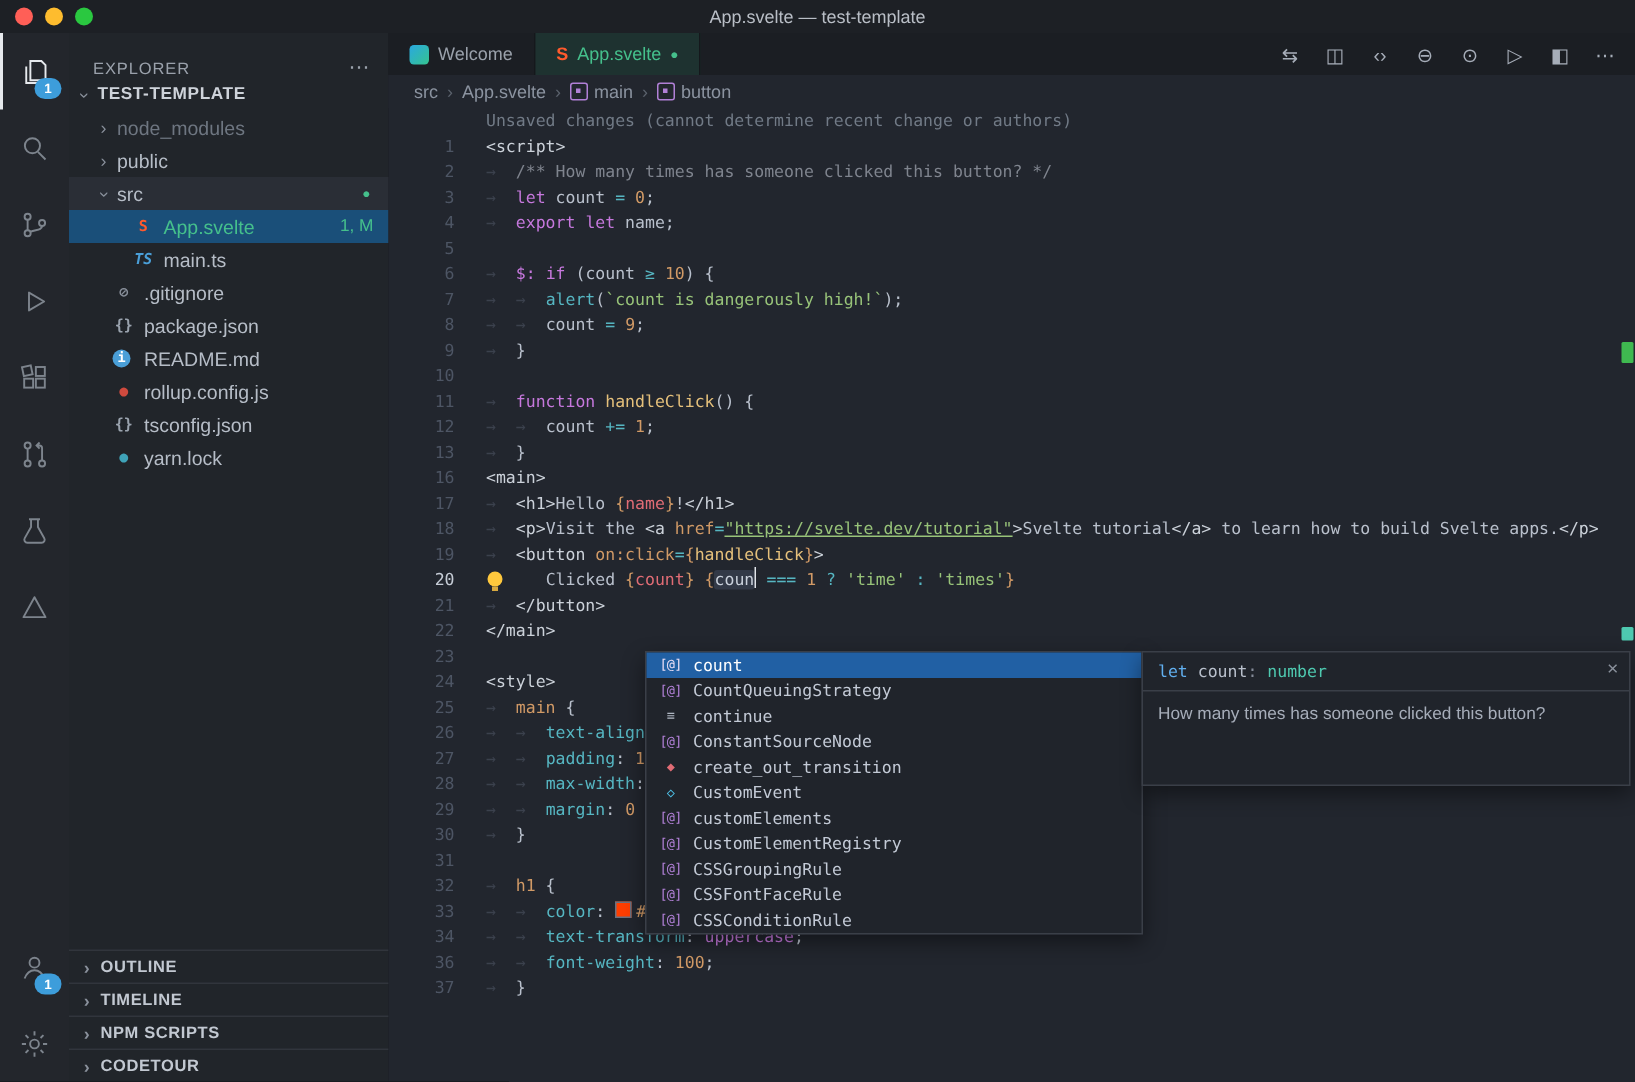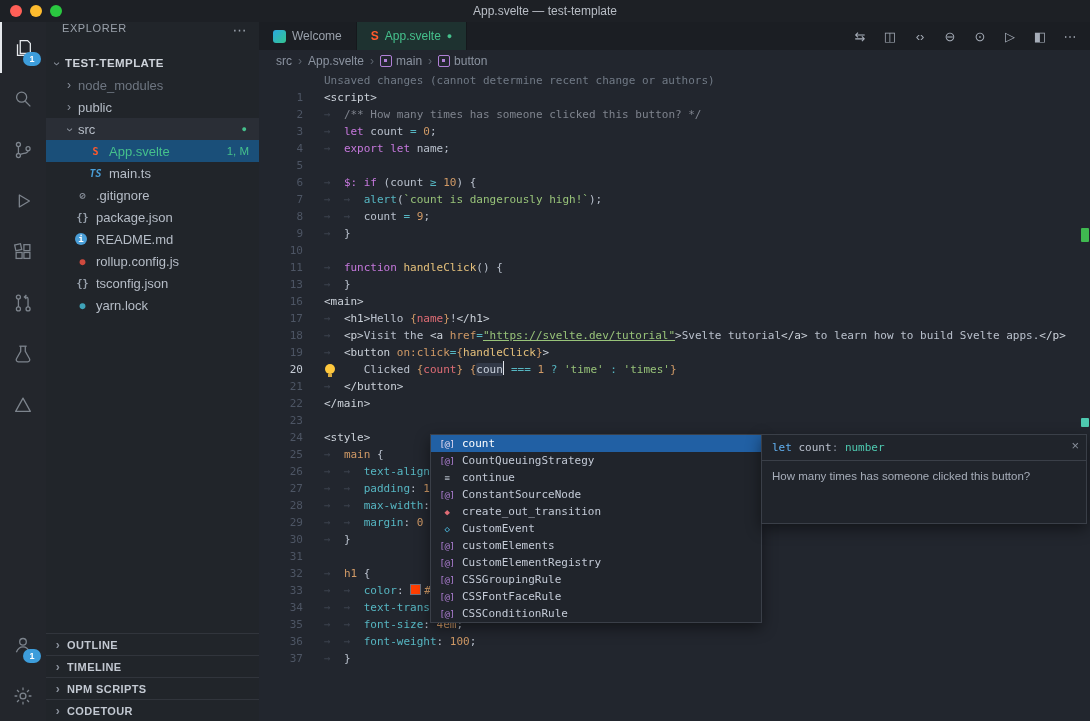--- a/index.html
+++ b/index.html
@@ -19,21 +19,21 @@
            color:#7d848d;position:relative;cursor:pointer;}
   .ab-item svg{width:22px;height:22px;}
   .ab-item.active{color:#e6e9ed;box-shadow:inset 2px 0 0 0 #e6e9ed;}
   .ab-badge{position:absolute;right:5px;bottom:7px;min-width:14px;height:14px;padding:0 2px;
             border-radius:8px;background:#3d9ddb;color:#fff;font-size:9px;font-weight:bold;
             display:flex;align-items:center;justify-content:center;}
   #ab-bottom{margin-top:auto;}
 
   
   .sidebar{position:absolute;left:46px;top:22px;bottom:0;width:213px;background:#21252a;color:#b6bdc7;}
-  .sb-header{height:30px;display:flex;align-items:flex-start;padding:0 12px 0 16px;
+  .sb-header{height:30px;display:flex;align-items:flex-end;padding:0 12px 0 16px;
              font-size:11px;letter-spacing:.6px;color:#9aa1ab;}
   .sb-more{margin-left:auto;font-size:14px;cursor:pointer;color:#9aa1ab;}
   .row{height:22px;display:flex;align-items:center;font-size:13px;color:#b6bdc7;cursor:pointer;white-space:nowrap;}
   .row.root .rlabel{font-weight:bold;font-size:11.5px;letter-spacing:.4px;color:#ced3da;}
   .row.dim .rlabel{color:#6e7681;}
   .row.hl{background:#2a2e36;}
   .row.sel{background:#1a4f79;}
   .green{color:#45c08c !important;}
   .chev{display:inline-block;width:12px;margin-right:3px;color:#8a919c;font-size:12px;text-align:center;
         transform-origin:50% 55%;flex:none;}
@@ -350,20 +350,24 @@
         </div>
         <div class="line">
           <span class="ln">10</span>
           <span class="lc"></span>
         </div>
         <div class="line">
           <span class="ln">11</span>
           <span class="lc"><span class="tk-ws">→  </span><span class="tk-kw">function</span><span class="tk-d"> </span><span class="tk-fn">handleClick</span><span class="tk-d">() {</span></span>
         </div>
         <div class="line">
+          <span class="ln">12</span>
+          <span class="lc"><span class="tk-ws">→  →  </span><span class="tk-d">count </span><span class="tk-op">+=</span><span class="tk-d"> </span><span class="tk-num">1</span><span class="tk-d">;</span></span>
+        </div>
+        <div class="line">
           <span class="ln">13</span>
           <span class="lc"><span class="tk-ws">→  </span><span class="tk-d">}</span></span>
         </div>
         <div class="line">
           <span class="ln">16</span>
           <span class="lc"><span class="tk-tag">&lt;main&gt;</span></span>
         </div>
         <div class="line">
           <span class="ln">17</span>
           <span class="lc"><span class="tk-ws">→  </span><span class="tk-tag">&lt;h1&gt;</span><span class="tk-d">Hello </span><span class="tk-brace">{</span><span class="tk-var">name</span><span class="tk-brace">}</span><span class="tk-d">!</span><span class="tk-tag">&lt;/h1&gt;</span></span>
@@ -428,24 +432,20 @@
           <span class="ln">32</span>
           <span class="lc"><span class="tk-ws">→  </span><span class="tk-sel">h1</span><span class="tk-d"> {</span></span>
         </div>
         <div class="line">
           <span class="ln">33</span>
           <span class="lc"><span class="tk-ws">→  →  </span><span class="tk-prop">color</span><span class="tk-d">: </span><span class="swatch" style="background: rgb(255, 62, 0);"></span><span class="tk-num">#ff3e00</span><span class="tk-d">;</span></span>
         </div>
         <div class="line">
           <span class="ln">34</span>
           <span class="lc"><span class="tk-ws">→  →  </span><span class="tk-prop">text-transform</span><span class="tk-d">: </span><span class="tk-val">uppercase</span><span class="tk-d">;</span></span>
-        </div>
-        <div class="line">
-          <span class="ln">35</span>
-          <span class="lc"><span class="tk-ws">→  →  </span><span class="tk-prop">font-size</span><span class="tk-d">: </span><span class="tk-num">4em</span><span class="tk-d">;</span></span>
         </div>
         <div class="line">
           <span class="ln">36</span>
           <span class="lc"><span class="tk-ws">→  →  </span><span class="tk-prop">font-weight</span><span class="tk-d">: </span><span class="tk-num">100</span><span class="tk-d">;</span></span>
         </div>
         <div class="line">
           <span class="ln">37</span>
           <span class="lc"><span class="tk-ws">→  </span><span class="tk-d">}</span></span>
         </div>
       </div>

